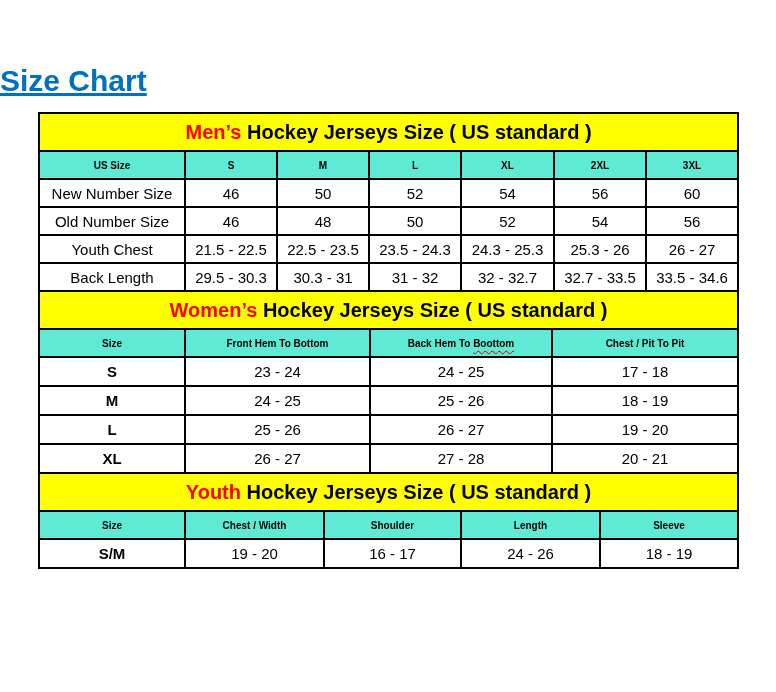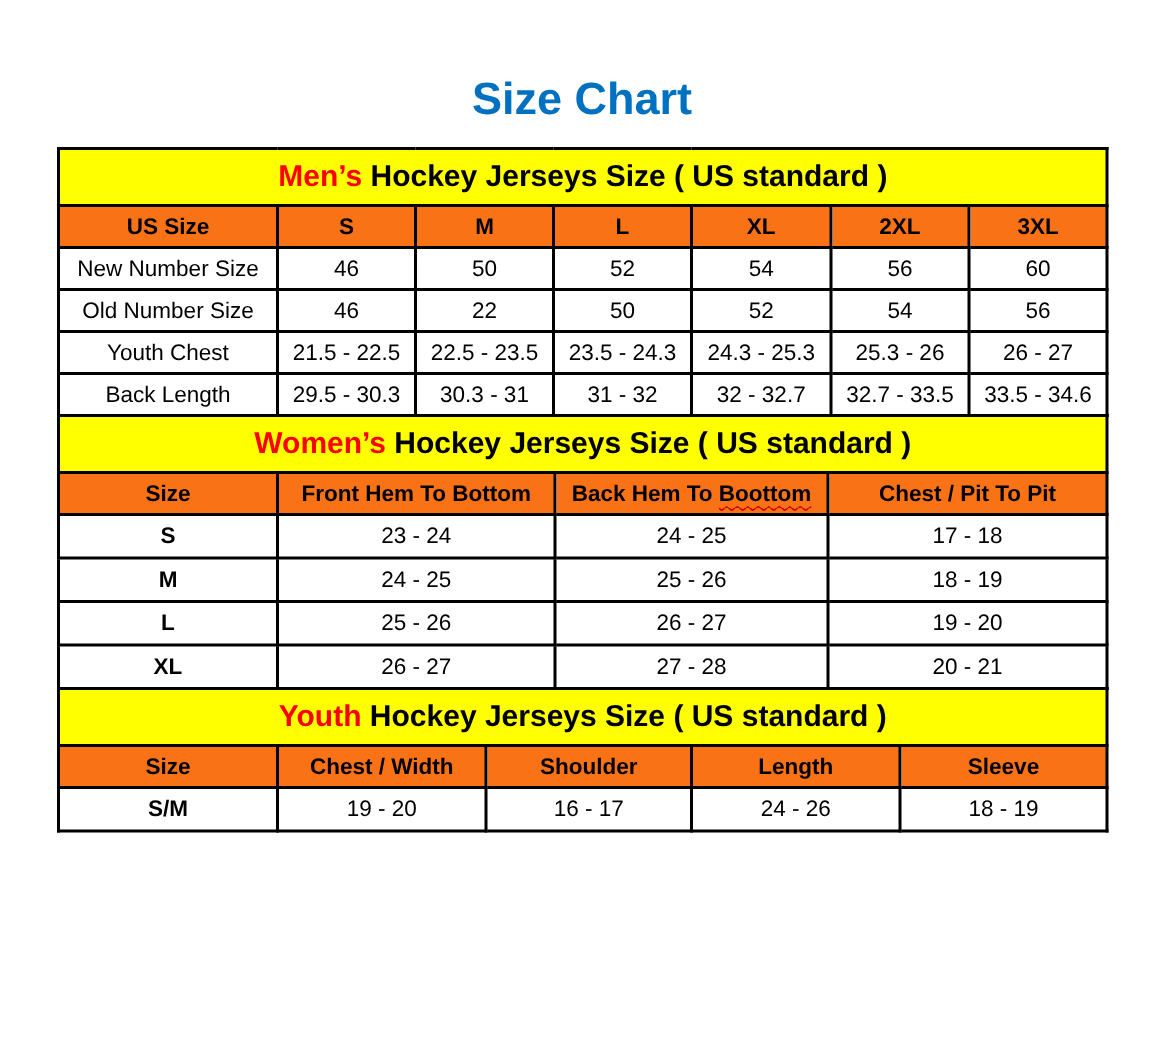--- a/index.html
+++ b/index.html
@@ -7,27 +7,28 @@
     margin: 0; padding: 0;
     width: 776px; height: 692px;
     background: #ffffff;
     font-family: "Liberation Sans", sans-serif;
     color: #000;
     overflow: hidden;
   }
   .page { width: 776px; height: 692px; position: relative; }
   .title {
     margin: 0;
-    padding-top: 50px;
-    text-align: center;
+    padding-top: 64px;
+    text-align: left;
     color: #0070C0;
     font-size: 30px;
     font-weight: bold;
     letter-spacing: 0px;
     line-height: 1.1;
+    text-decoration: underline;
   }
   .chart-wrap { margin: 15px 0 0 38px; width: 700px; }
   table.size-table {
     border-collapse: collapse;
     table-layout: fixed;
     width: 699px;
   }
   table.size-table + table.size-table { margin-top: -2px; }
   .size-table td, .size-table th {
     border: 2px solid #000;
@@ -39,23 +40,23 @@
   }
   .banner-cell {
     background: #FFFF00;
     height: 38px;
     font-size: 20px;
     font-weight: bold;
   }
   .red { color: #FF0000; }
   .hdr-cell {
     height: 28px;
-    font-size: 15px;
+    font-size: 10px;
     font-weight: bold;
-    background: #f97316;
+    background: #5eead4;
   }
   .data-cell {
     height: 28px;
     font-size: 15px;
     font-weight: normal;
     background: #fff;
   }
   .womens .data-cell, .youth .data-cell { height: 29px; }
   .lbl-bold { font-weight: bold; }
   .squiggle {
@@ -104,21 +105,21 @@
           <td class="data-cell">46</td>
           <td class="data-cell">50</td>
           <td class="data-cell">52</td>
           <td class="data-cell">54</td>
           <td class="data-cell">56</td>
           <td class="data-cell">60</td>
         </tr>
         <tr>
           <td class="data-cell">Old Number Size</td>
           <td class="data-cell">46</td>
-          <td class="data-cell">22</td>
+          <td class="data-cell">48</td>
           <td class="data-cell">50</td>
           <td class="data-cell">52</td>
           <td class="data-cell">54</td>
           <td class="data-cell">56</td>
         </tr>
         <tr>
           <td class="data-cell">Youth Chest</td>
           <td class="data-cell">21.5 - 22.5</td>
           <td class="data-cell">22.5 - 23.5</td>
           <td class="data-cell">23.5 - 24.3</td>

